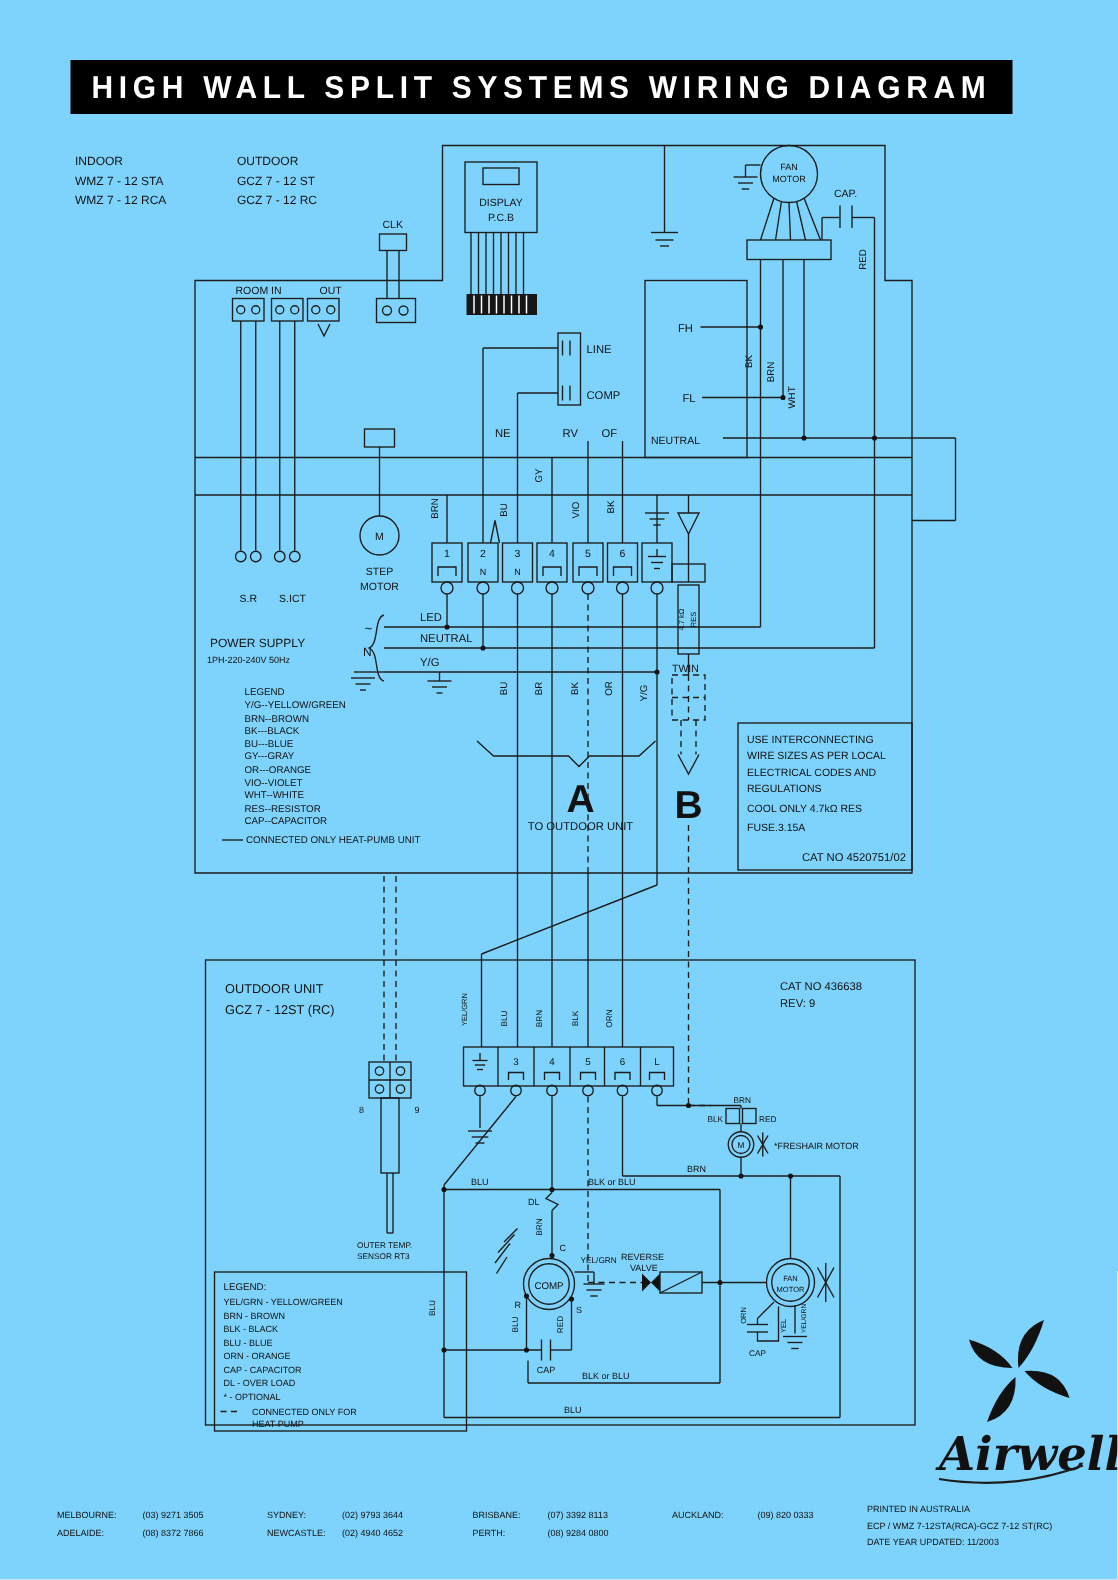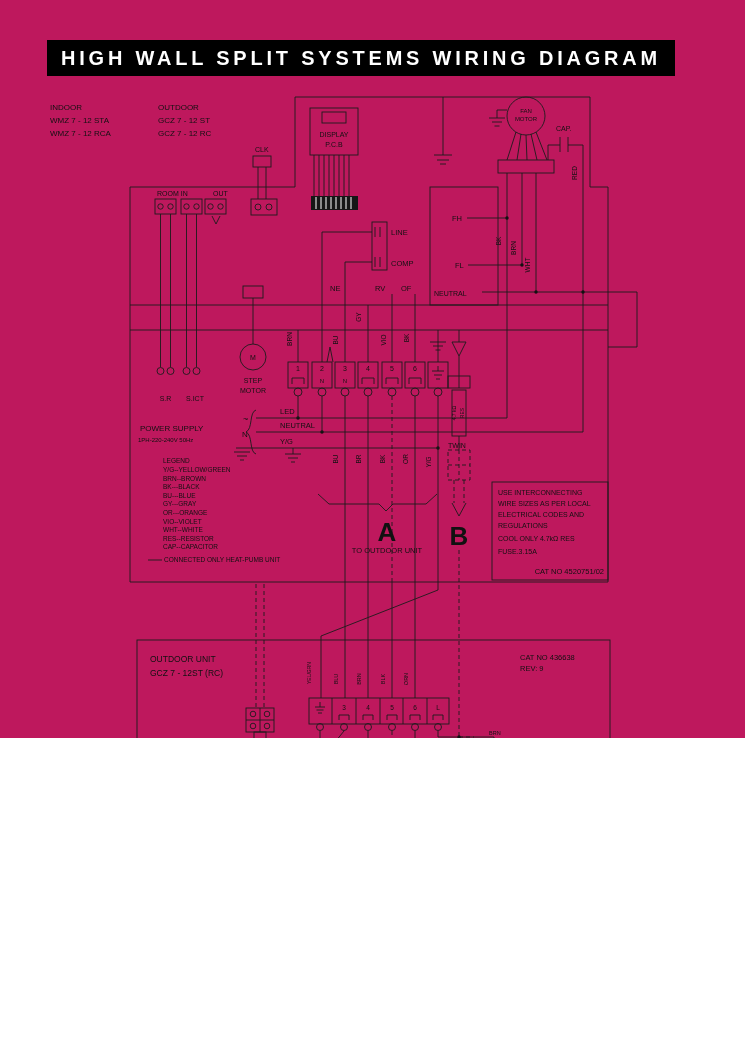--- a/index.html
+++ b/index.html
@@ -1,16 +1,16 @@
 <!DOCTYPE html>
 <html><head>
 <meta charset="utf-8">
 <style>
   html,body{margin:0;padding:0;background:#ffffff;}
-  #page{position:relative;width:745px;height:738px;background:#be185d;font-family:"Liberation Sans",sans-serif;overflow:hidden;}
+  #page{position:relative;width:745px;height:1053px;background:#7dd3fc;font-family:"Liberation Sans",sans-serif;overflow:hidden;}
   svg{position:absolute;top:0;left:0;}
   svg line, svg path, svg rect, svg polyline, svg polygon, svg circle{stroke:#1c1c1c;stroke-width:0.9;fill:none;}
   svg .blackfill{fill:#000;stroke:none;}
   svg .darkfill{fill:#161616;stroke:none;}
   svg .dot{fill:#111;stroke:none;}
   svg .tri{fill:#111;stroke:none;}
   svg .wline{stroke:#fff;stroke-width:1;}
   svg .dash{stroke-dasharray:4 3;}
   svg text{stroke:none;fill:#111;font-family:"Liberation Sans",sans-serif;}
   .title-text{font-size:21px;letter-spacing:4px;fill:#fff;font-weight:bold;}

